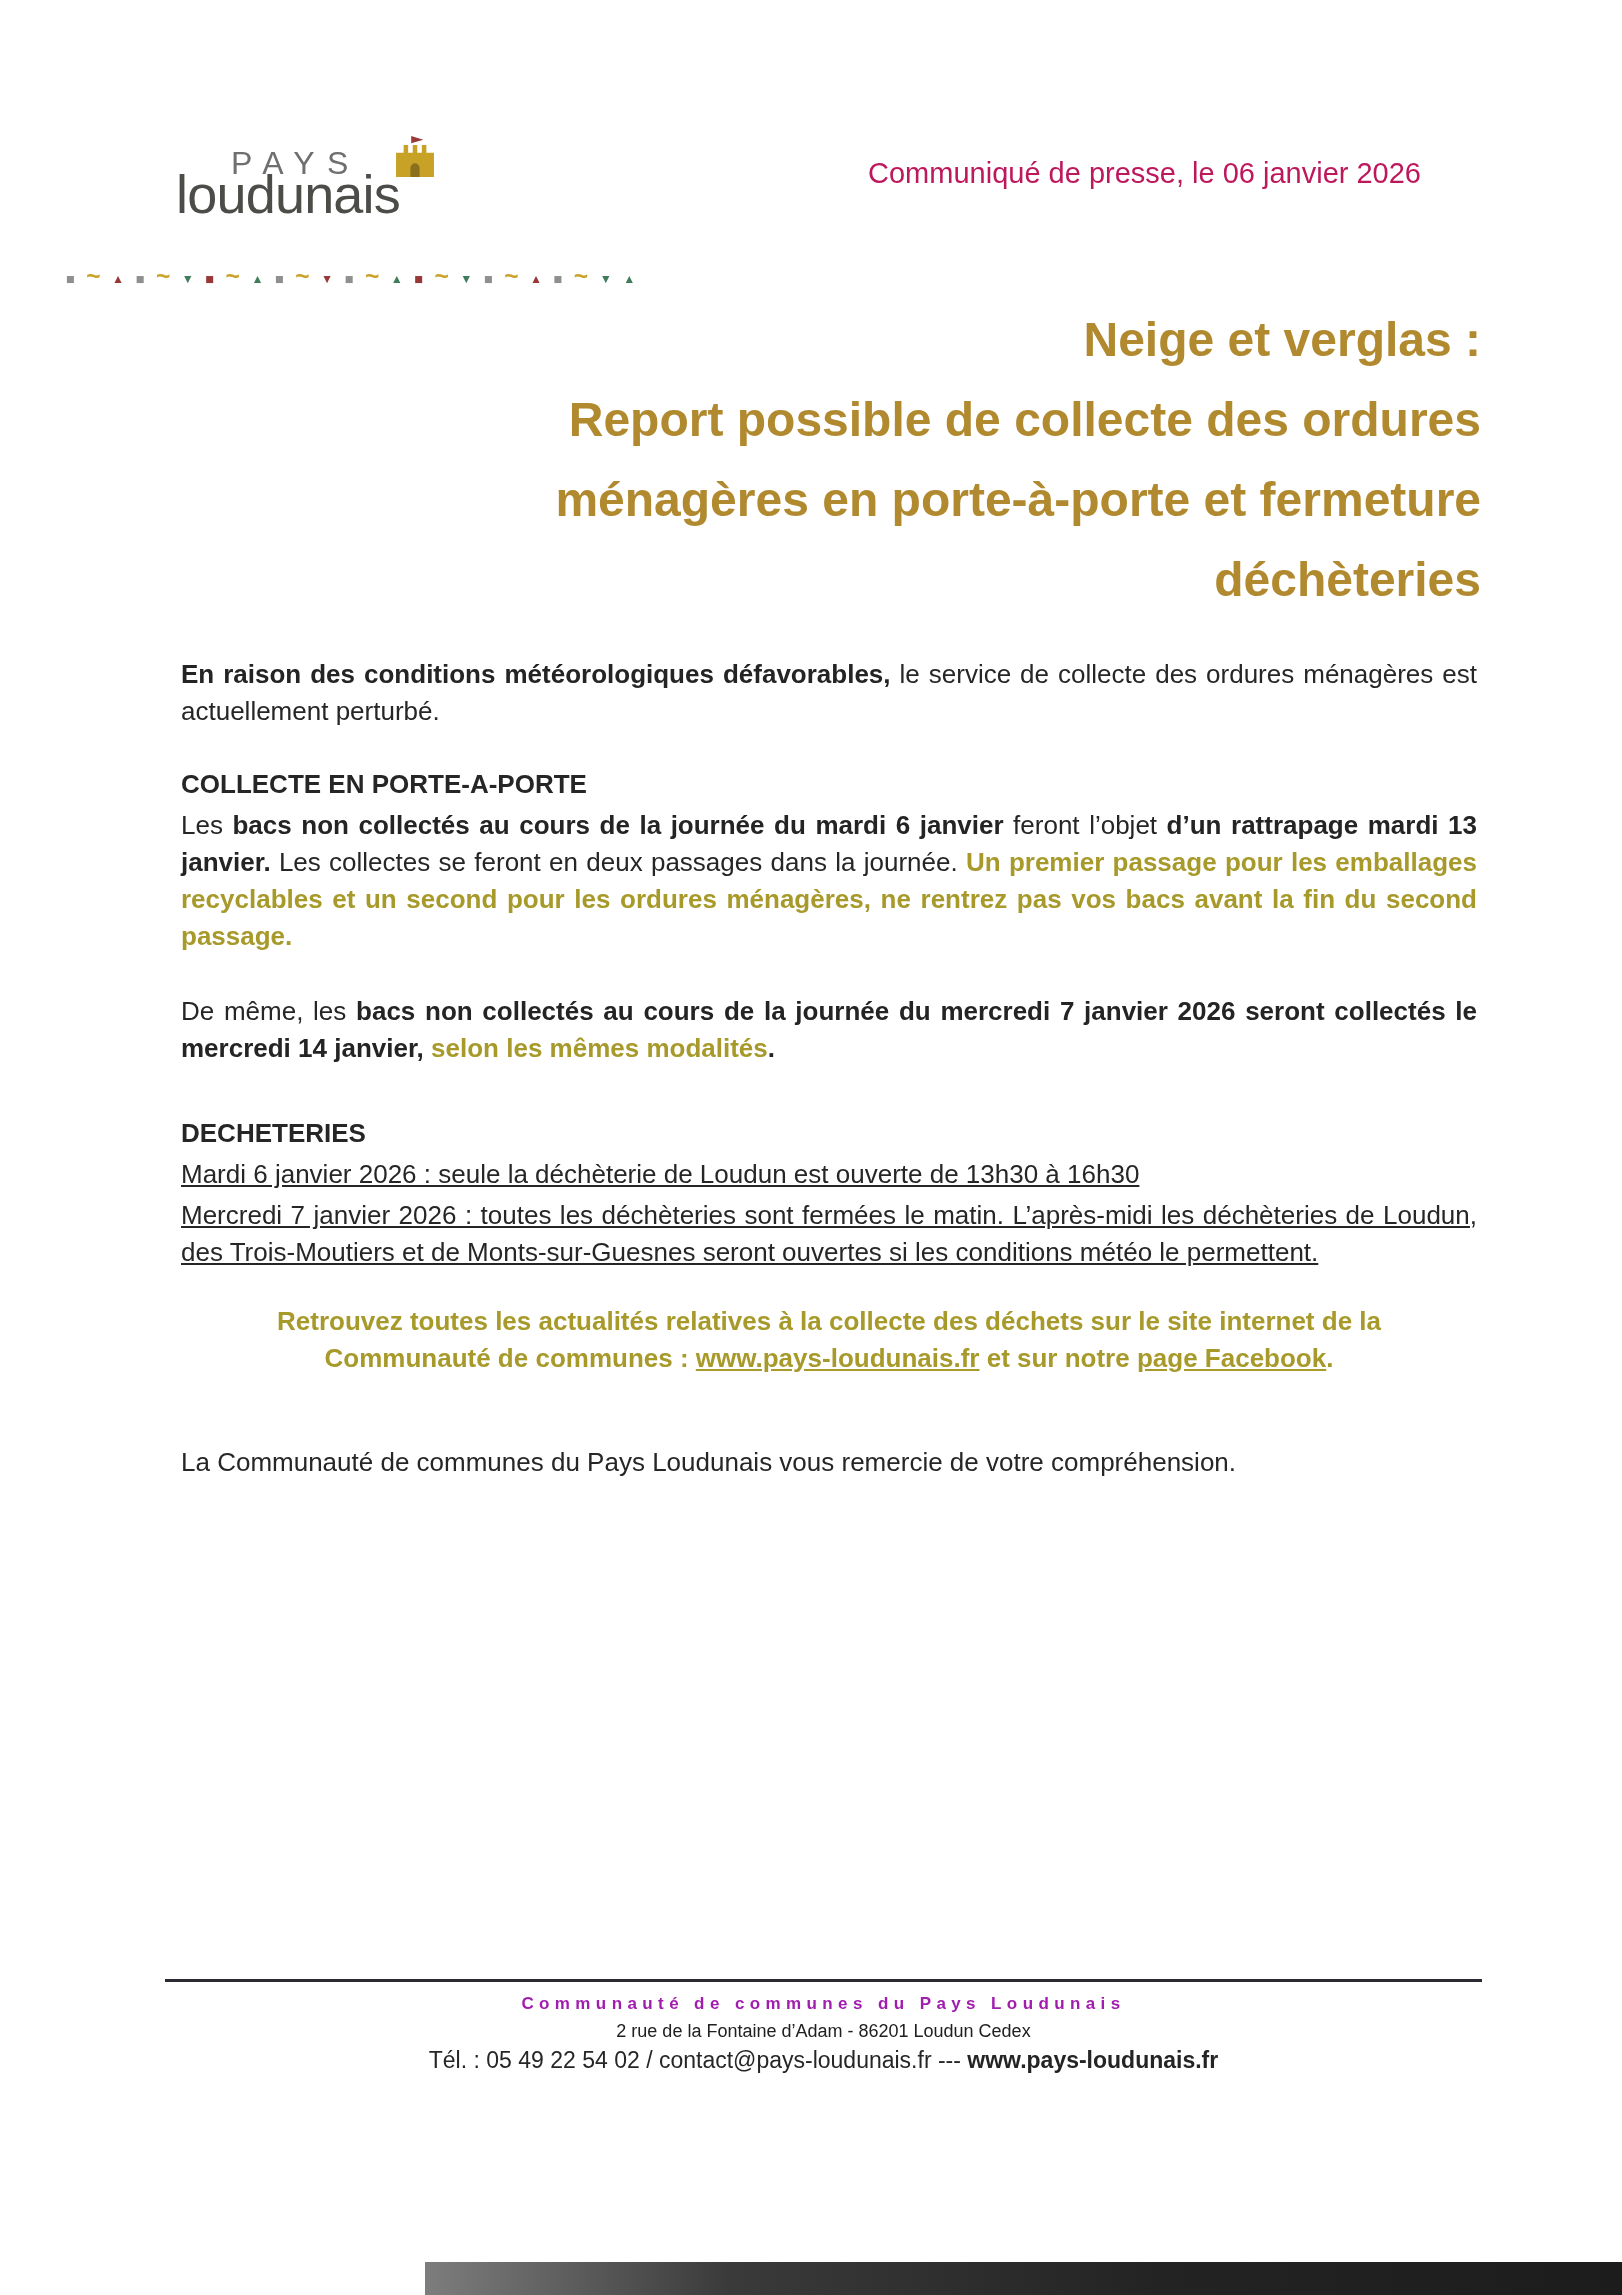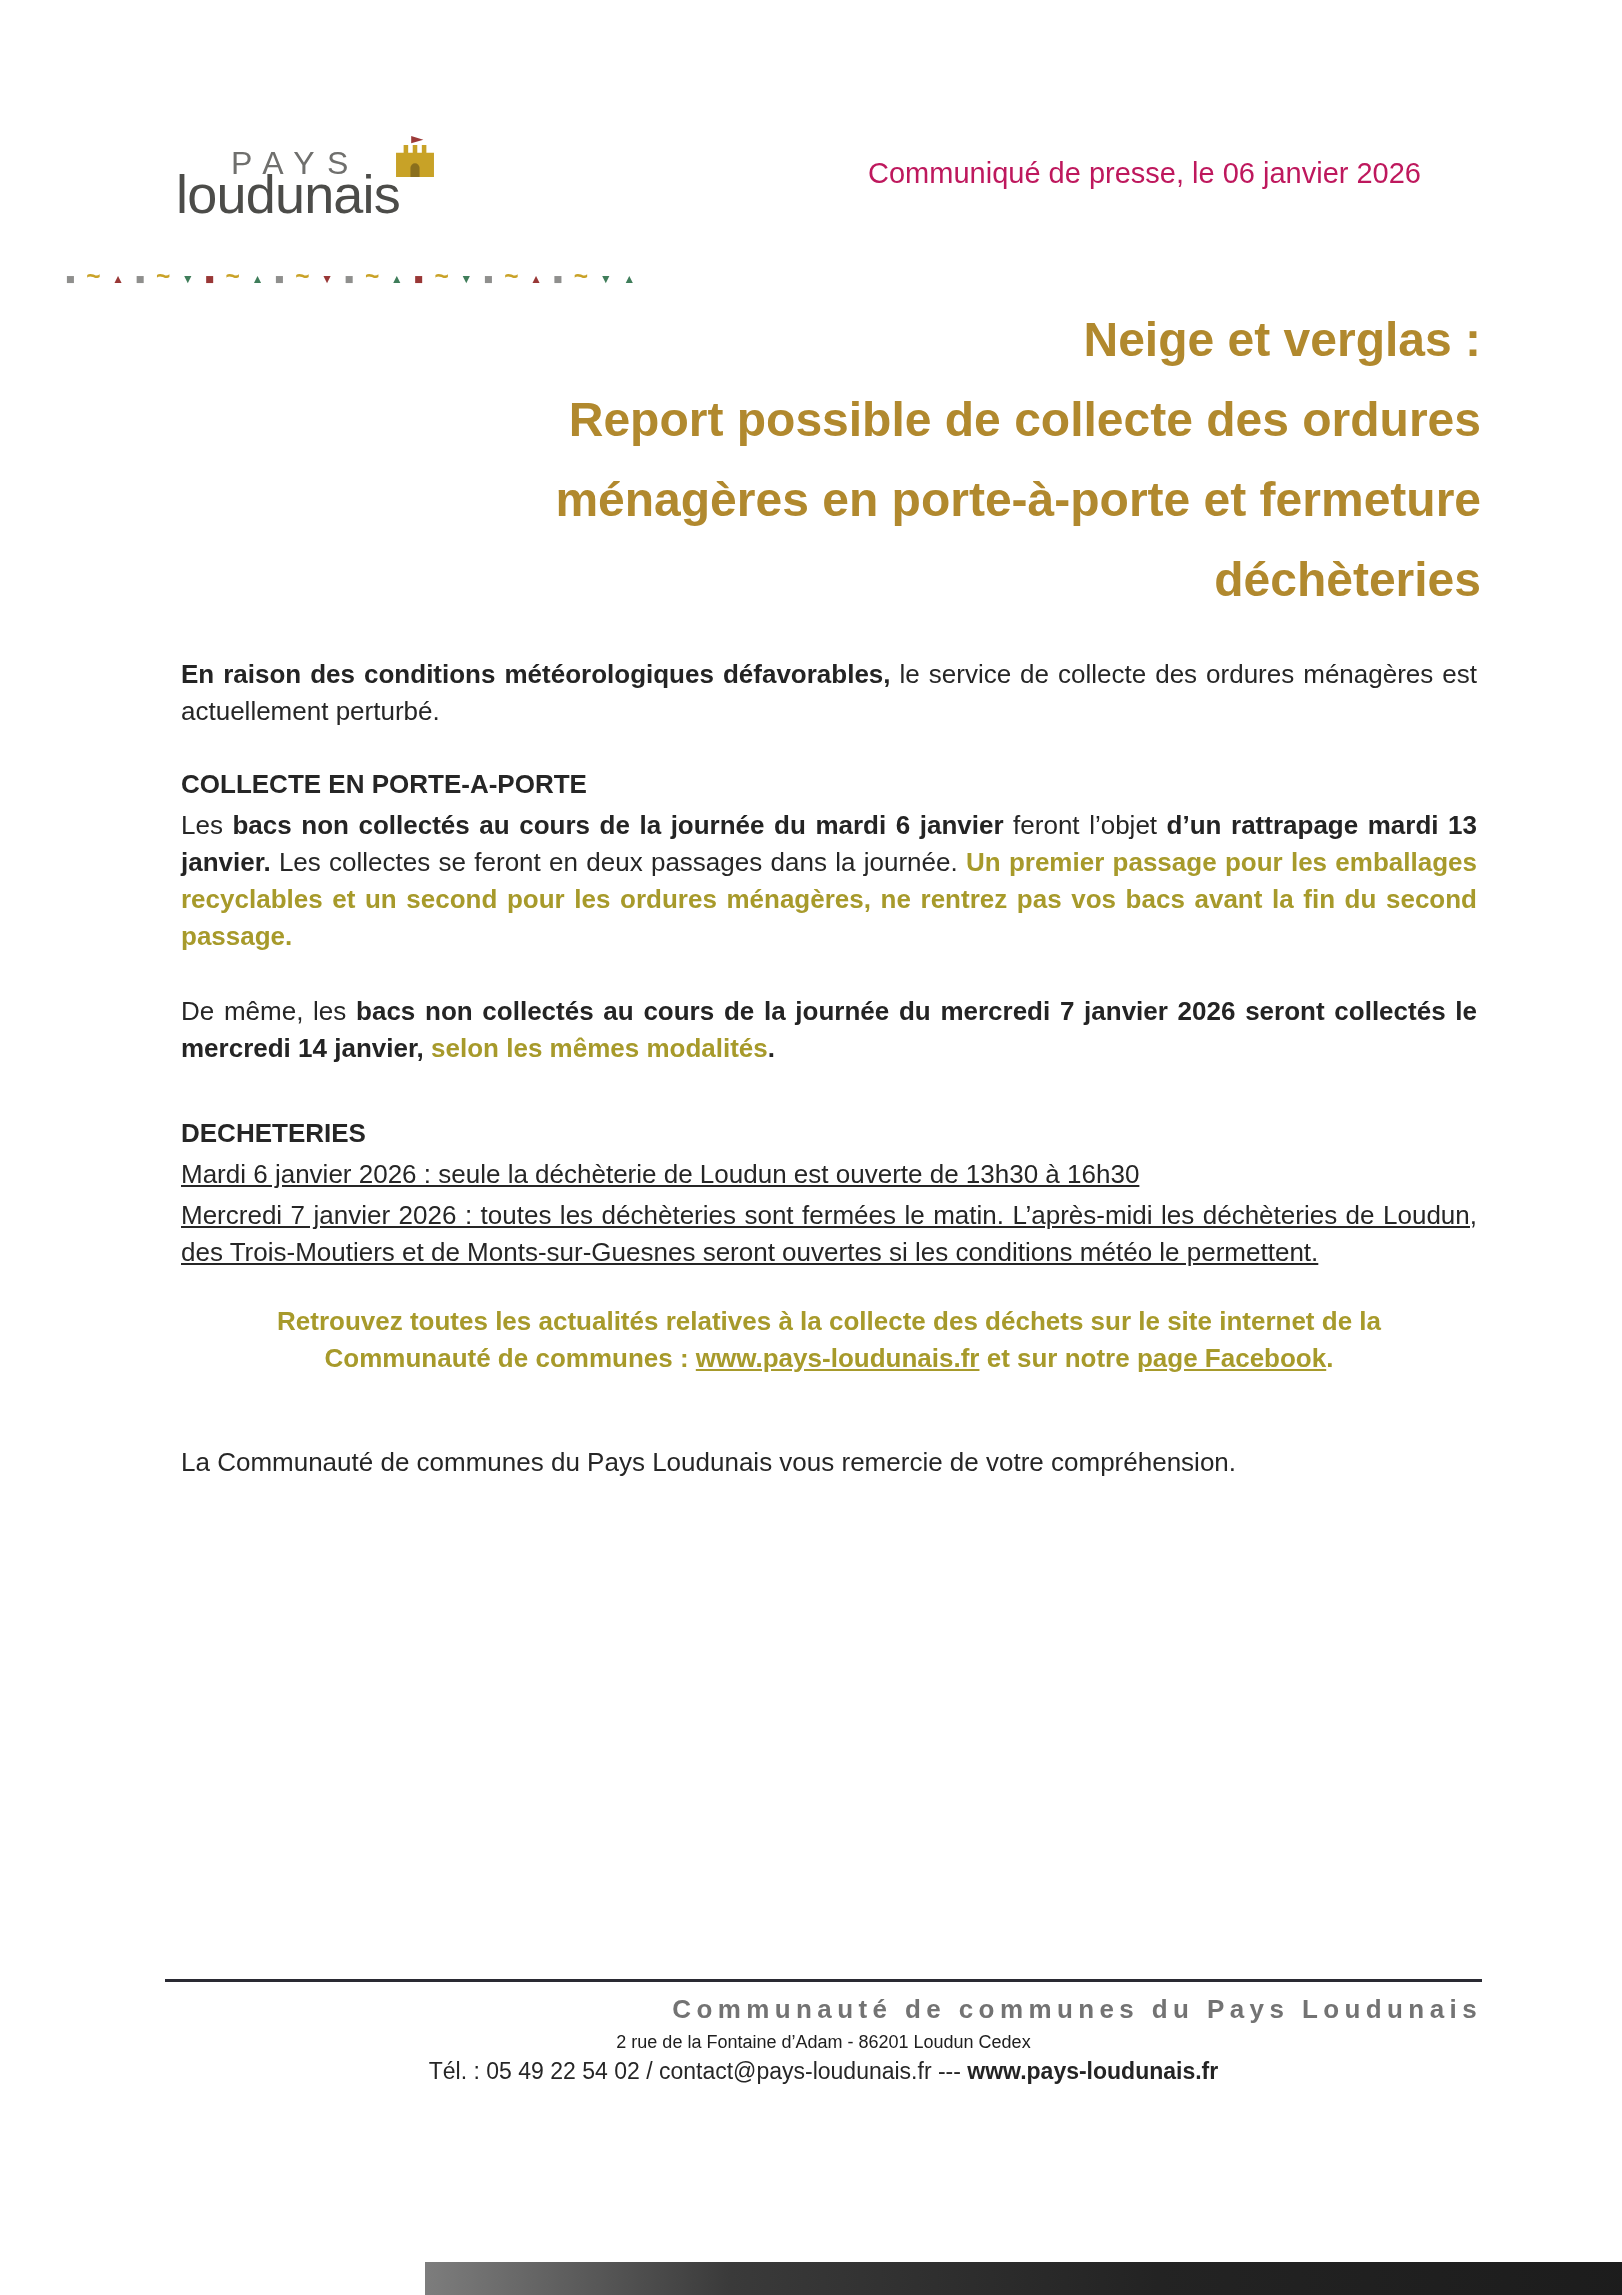--- a/index.html
+++ b/index.html
@@ -45,21 +45,21 @@
     font-weight:700;color:var(--gold-text,#A79A2B);
   }
   .p-thanks{margin-top:67px !important;text-align:left !important;}
   .seg-n{font-weight:400;color:#262626;}
   .seg-b{font-weight:700;color:#242424;}
   .seg-g{font-weight:700;color:var(--gold-text,#A79A2B);}
   .seg-gu{font-weight:700;color:var(--gold-text,#A79A2B);text-decoration:underline;cursor:pointer;}
   
   .footer{position:absolute;left:165px;right:165px;top:1979px;text-align:center;}
   .footer-rule{border:0;border-top:3.1px solid #2a2a33;margin:0 0 12.2px 0;}
-  .footer-org{font-size:26px;font-weight:700;letter-spacing:5.4px;color:#737373;text-align:right;}
+  .footer-org{font-size:17px;font-weight:700;letter-spacing:5.4px;color:#a21caf;}
   .footer-address{font-size:18px;margin-top:6.9px;color:#202020;}
   .footer-contact{font-size:23px;margin-top:4.6px;color:#202020;}
   
   .scan-strip{
     position:absolute;left:425px;right:0;top:2262px;height:34px;
     background:linear-gradient(90deg,#7d7d7d 0%,#3a3a3a 25%,#232323 60%,#1c1c1c 100%);
   }
 </style>
 </head>
 <body>

